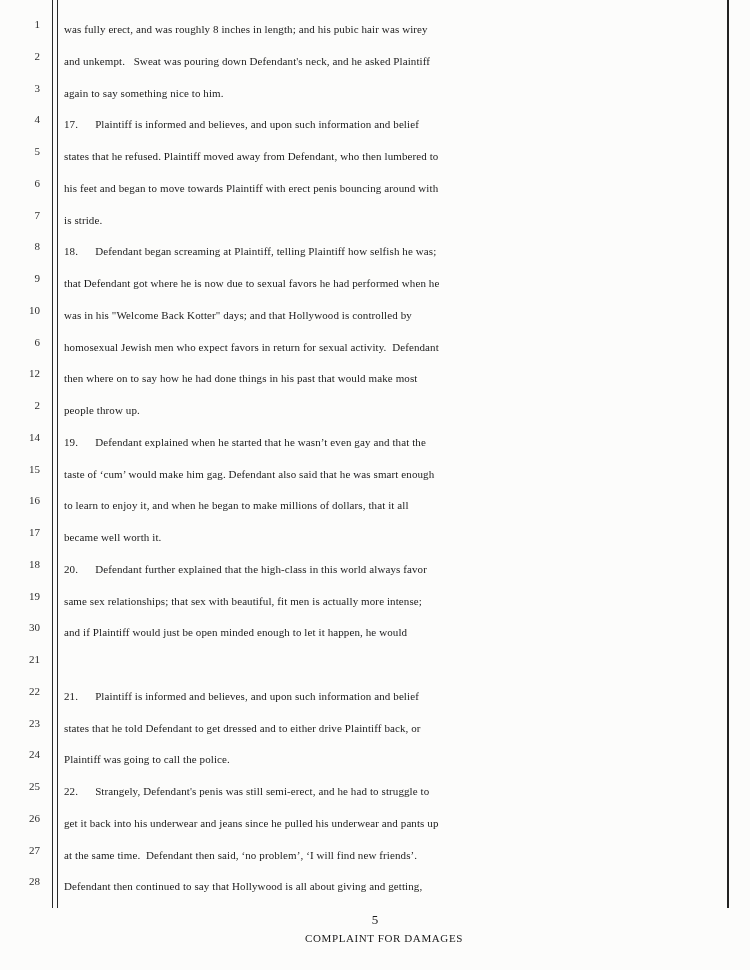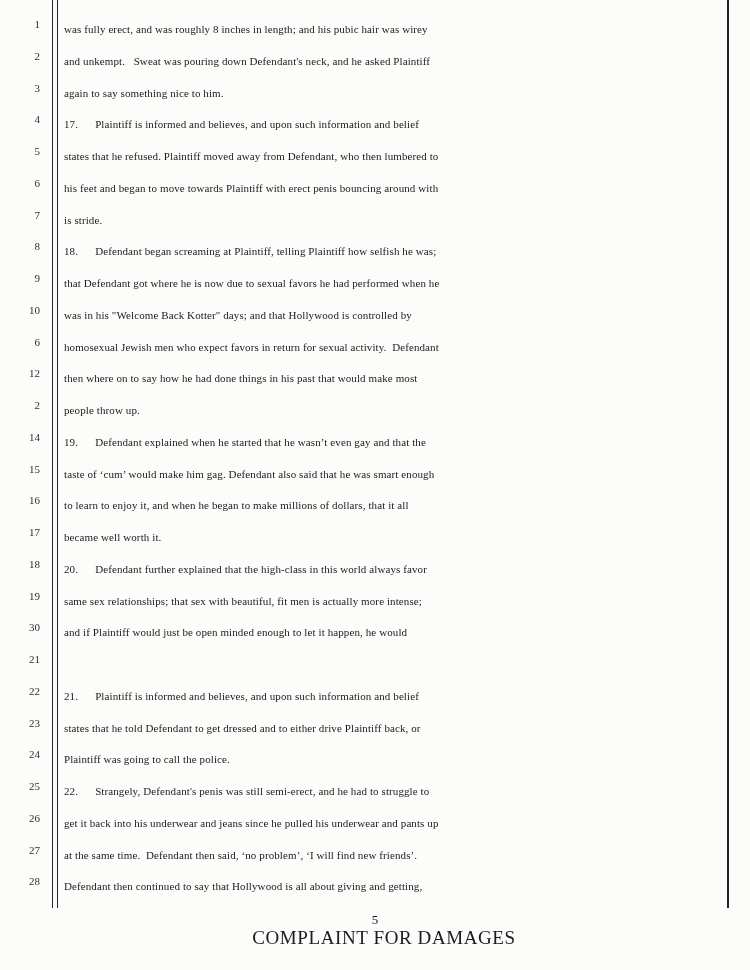--- a/index.html
+++ b/index.html
@@ -66,21 +66,21 @@
     left: 0;
     width: 750px;
     text-align: center;
   }
   .footer .page-num {
     font-size: 13px;
     line-height: 16px;
     display: block;
   }
   .footer .doc-title {
-    font-size: 19px;
+    font-size: 11px;
     line-height: 20px;
     letter-spacing: 0.6px;
     display: block;
     padding-left: 18px;
   }
 </style>
 </head>
 <body>
 
 <div class="page">

